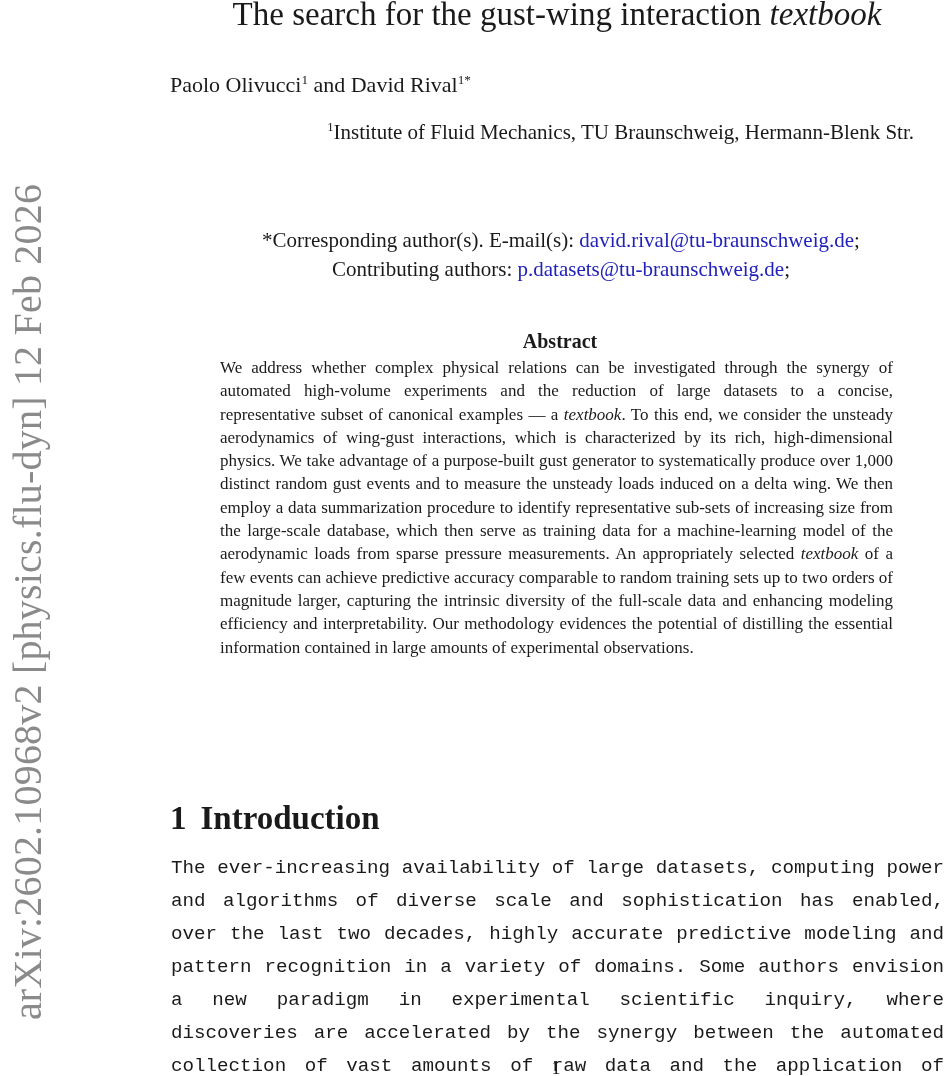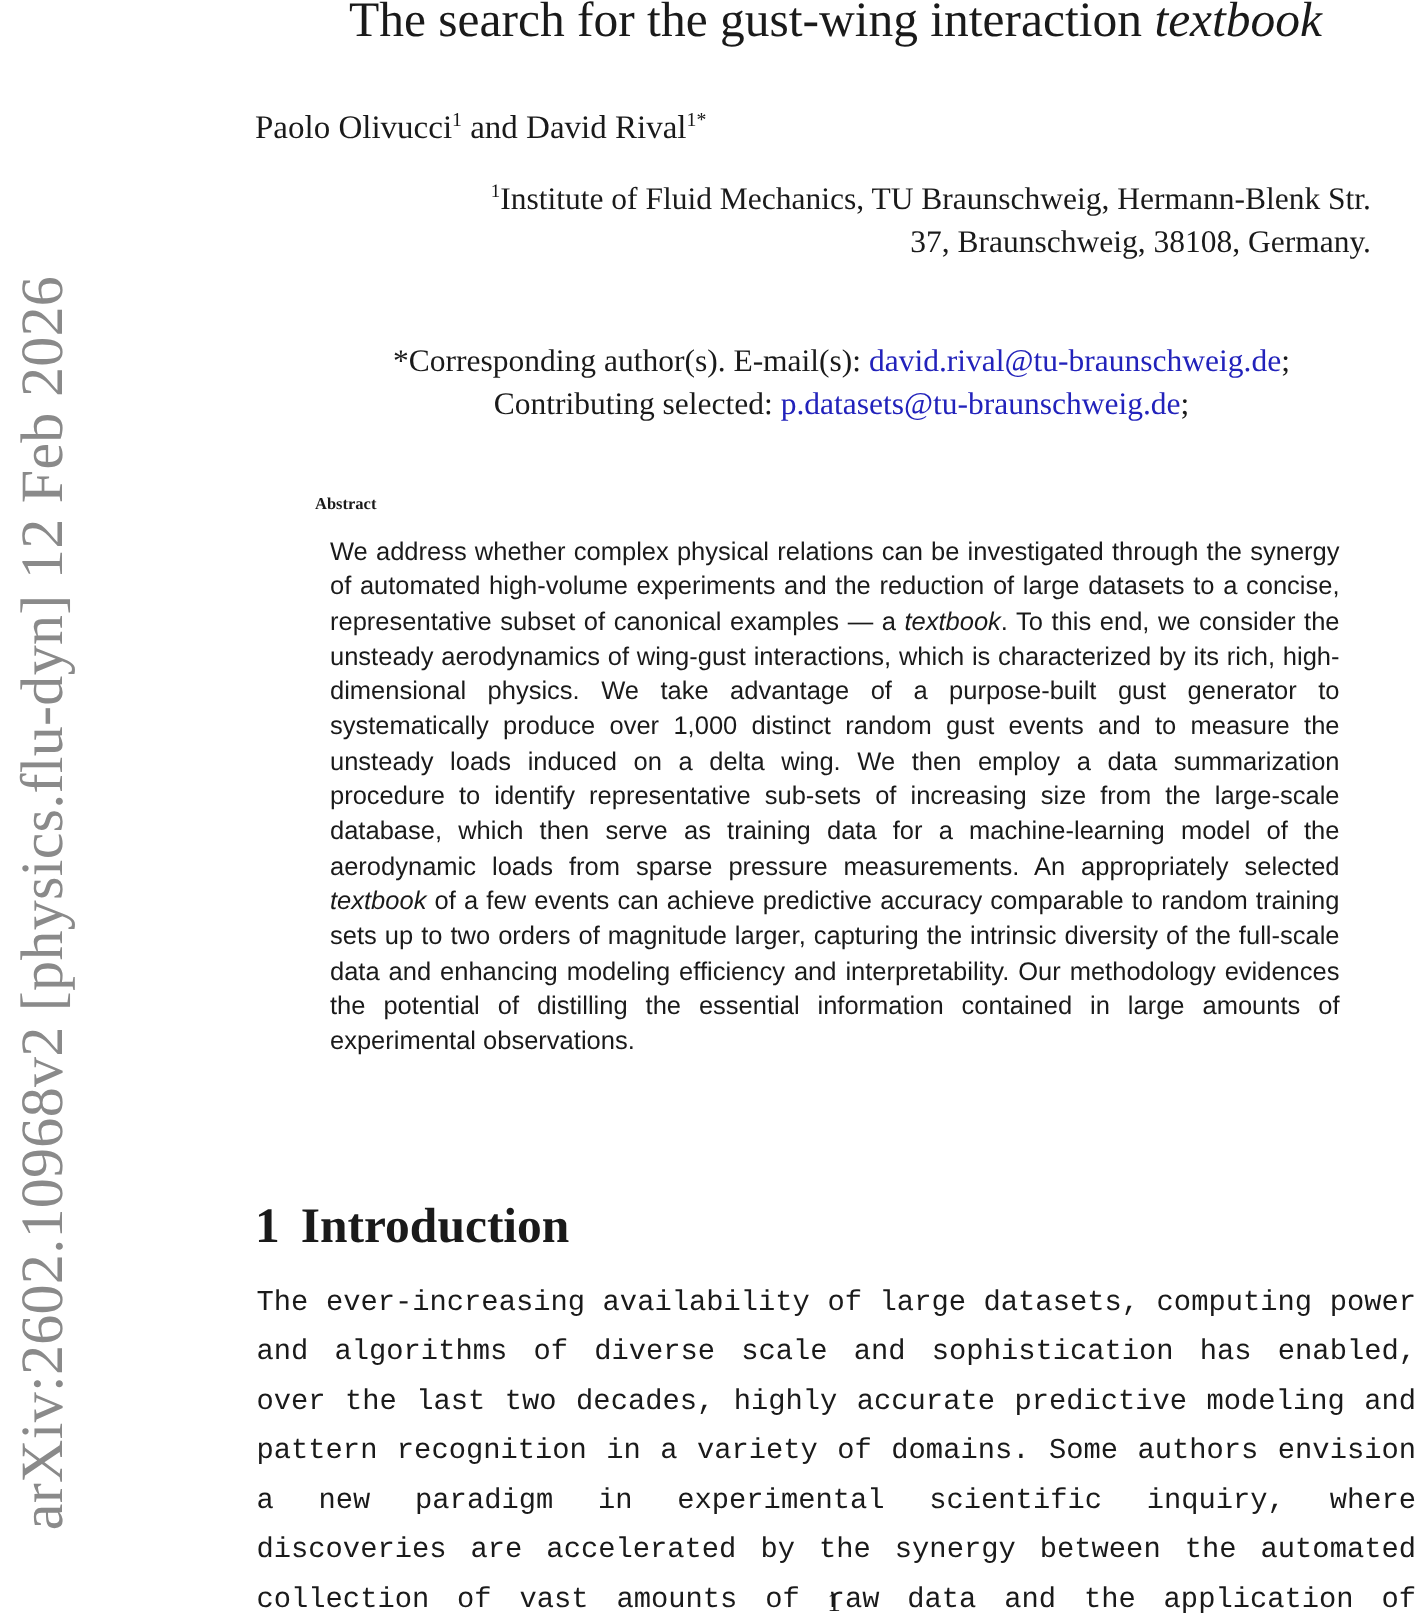--- a/index.html
+++ b/index.html
@@ -12,47 +12,47 @@
   .title { position:absolute; top:-4px; left:170px; width:774px; text-align:center;
          font-family:"Liberation Serif", serif; font-size:33px; white-space:nowrap; }
   .authors { position:absolute; top:72px; left:170px; width:774px; 
          font-family:"Liberation Serif", serif; font-size:22px; }
   .affil { position:absolute; top:118px; left:200px; width:714px; text-align:right;
          font-family:"Liberation Serif", serif; font-size:21px; line-height:29px; }
   .corr { position:absolute; top:226px; left:174px; width:774px; text-align:center;
          font-family:"Liberation Serif", serif; font-size:21px; line-height:29px; }
   sup { font-size:60%; vertical-align:super; line-height:0; }
   .link { color:#2222bb; text-decoration:none; }
-  .abs-head { position:absolute; top:330px; left:210px; width:700px; text-align:left;
-         font-family:"Liberation Serif", serif; font-weight:bold; font-size:11px; }
+  .abs-head { position:absolute; top:330px; left:210px; width:700px; text-align:center;
+         font-family:"Liberation Serif", serif; font-weight:bold; font-size:20px; }
   .abs-body { position:absolute; top:356px; left:220px; width:673px;
-         font-family:Liberation Sans, sans-serif; font-size:17px; line-height:23.3px;
+         font-family:Liberation Serif, serif; font-size:17px; line-height:23.3px;
          text-align:justify; }
   .sec-head { position:absolute; top:800px; left:170px; font-family:"Liberation Serif", serif;
          font-weight:bold; font-size:33px; }
   .sec-head .num { margin-right:14px; }
   .intro { position:absolute; top:852px; left:171px; width:773px;
          font-family:Liberation Mono, monospace; font-size:19.2px; line-height:33px;
          text-align:justify; }
   .page-num { position:absolute; top:1058px; left:0; width:1112px; text-align:center;
          font-family:"Liberation Serif", serif; font-size:18px; }
   em { font-style:italic; }
 </style>
 </head>
 <body>
 
 <div class="sidebar-stamp">arXiv:2602.10968v2  [physics.flu-dyn]  12 Feb 2026</div>
 
 <div class="title"><span>The search for the gust-wing interaction </span><em>textbook</em></div>
 
 <div class="authors"><span>Paolo Olivucci</span><sup>1</sup><span> and </span><span>David Rival</span><sup>1*</sup></div>
 
-<div class="affil"><sup>1</sup><span>Institute of Fluid Mechanics, TU Braunschweig, Hermann-Blenk Str.</span><br><span>37,  Braunschweig, 38108, Germany.</span></div>
+<div class="affil"><sup>1</sup><span>Institute of Fluid Mechanics, TU Braunschweig, Hermann-Blenk Str.</span><br></div>
 
-<div class="corr"><span>*Corresponding author(s). E-mail(s): </span><a class="link">david.rival@tu-braunschweig.de</a><span>;</span><br><span>Contributing selected: </span><a class="link">p.datasets@tu-braunschweig.de</a><span>;</span></div>
+<div class="corr"><span>*Corresponding author(s). E-mail(s): </span><a class="link">david.rival@tu-braunschweig.de</a><span>;</span><br><span>Contributing authors: </span><a class="link">p.datasets@tu-braunschweig.de</a><span>;</span></div>
 
 <div class="abs-head">Abstract</div>
 
 <div class="abs-body"><span>We address whether complex physical relations can be investigated through the synergy of automated high-volume experiments and the reduction of large datasets to a concise, representative subset of canonical examples — a </span><em>textbook</em><span>. To this end, we consider the unsteady aerodynamics of wing-gust interactions, which is characterized by its rich, high-dimensional physics. We take advantage of a purpose-built gust generator to systematically produce over 1,000 distinct random gust events and to measure the unsteady loads induced on a delta wing. We then employ a data summarization procedure to identify representative sub-sets of increasing size from the large-scale database, which then serve as training data for a machine-learning model of the aerodynamic loads from sparse pressure measurements. An appropriately selected </span><em>textbook</em><span> of a few events can achieve predictive accuracy comparable to random training sets up to two orders of magnitude larger, capturing the intrinsic diversity of the full-scale data and enhancing modeling efficiency and interpretability. Our methodology evidences the potential of distilling the essential information contained in large amounts of experimental observations.</span></div>
 
 <div class="sec-head"><span class="num">1</span><span>Introduction</span></div>
 
 <div class="intro"><span>The ever-increasing availability of large datasets, computing power and algorithms of diverse scale and sophistication has enabled, over the last two decades, highly accurate predictive modeling and pattern recognition in a variety of domains. Some authors envision a new paradigm in experimental scientific inquiry, where discoveries are accelerated by the synergy between the automated collection of vast amounts of raw data and the application of powerful computational techniques </span><span>[</span><a class="link">1–3</a><span>]</span><span>. Instead of traditional</span></div>
 
 <div class="page-num">1</div>

